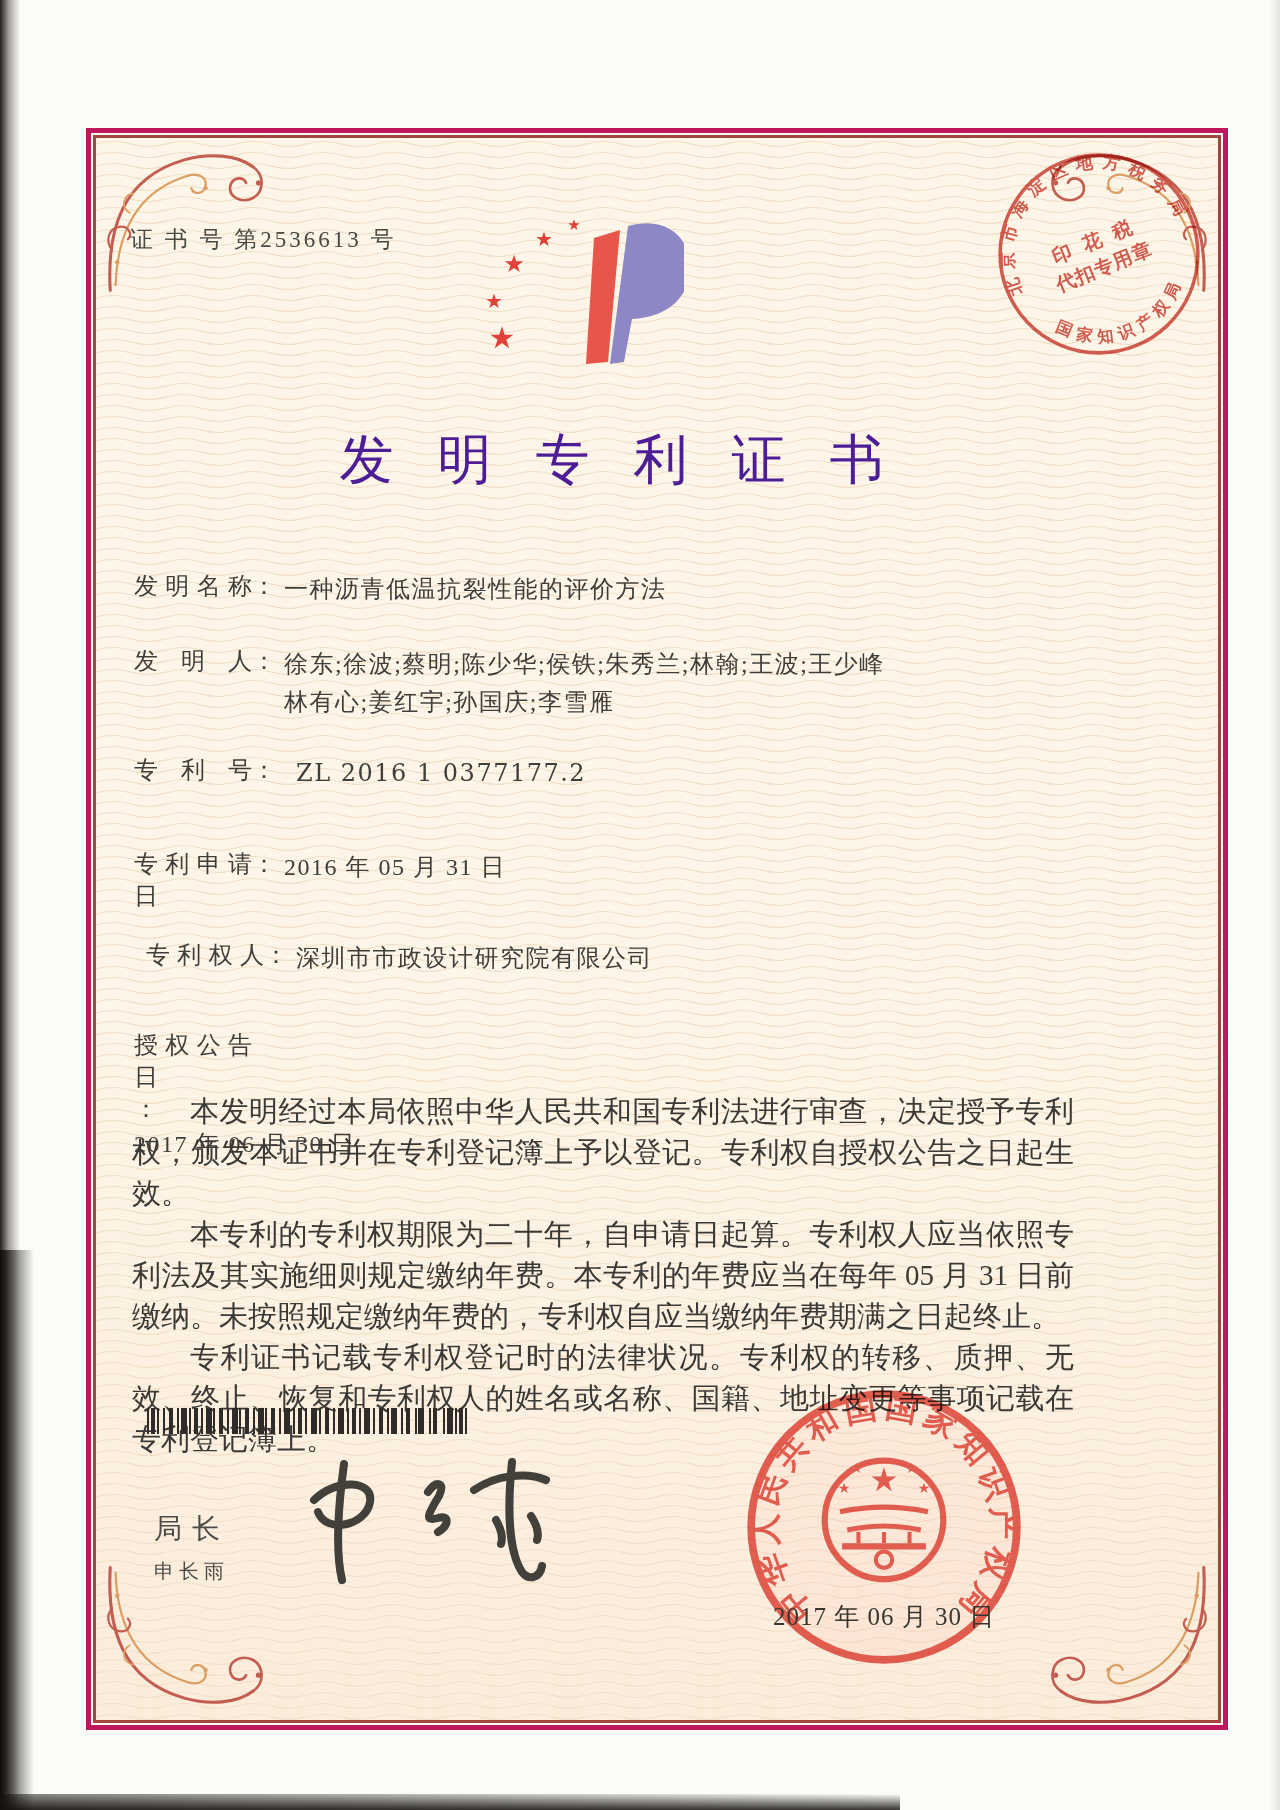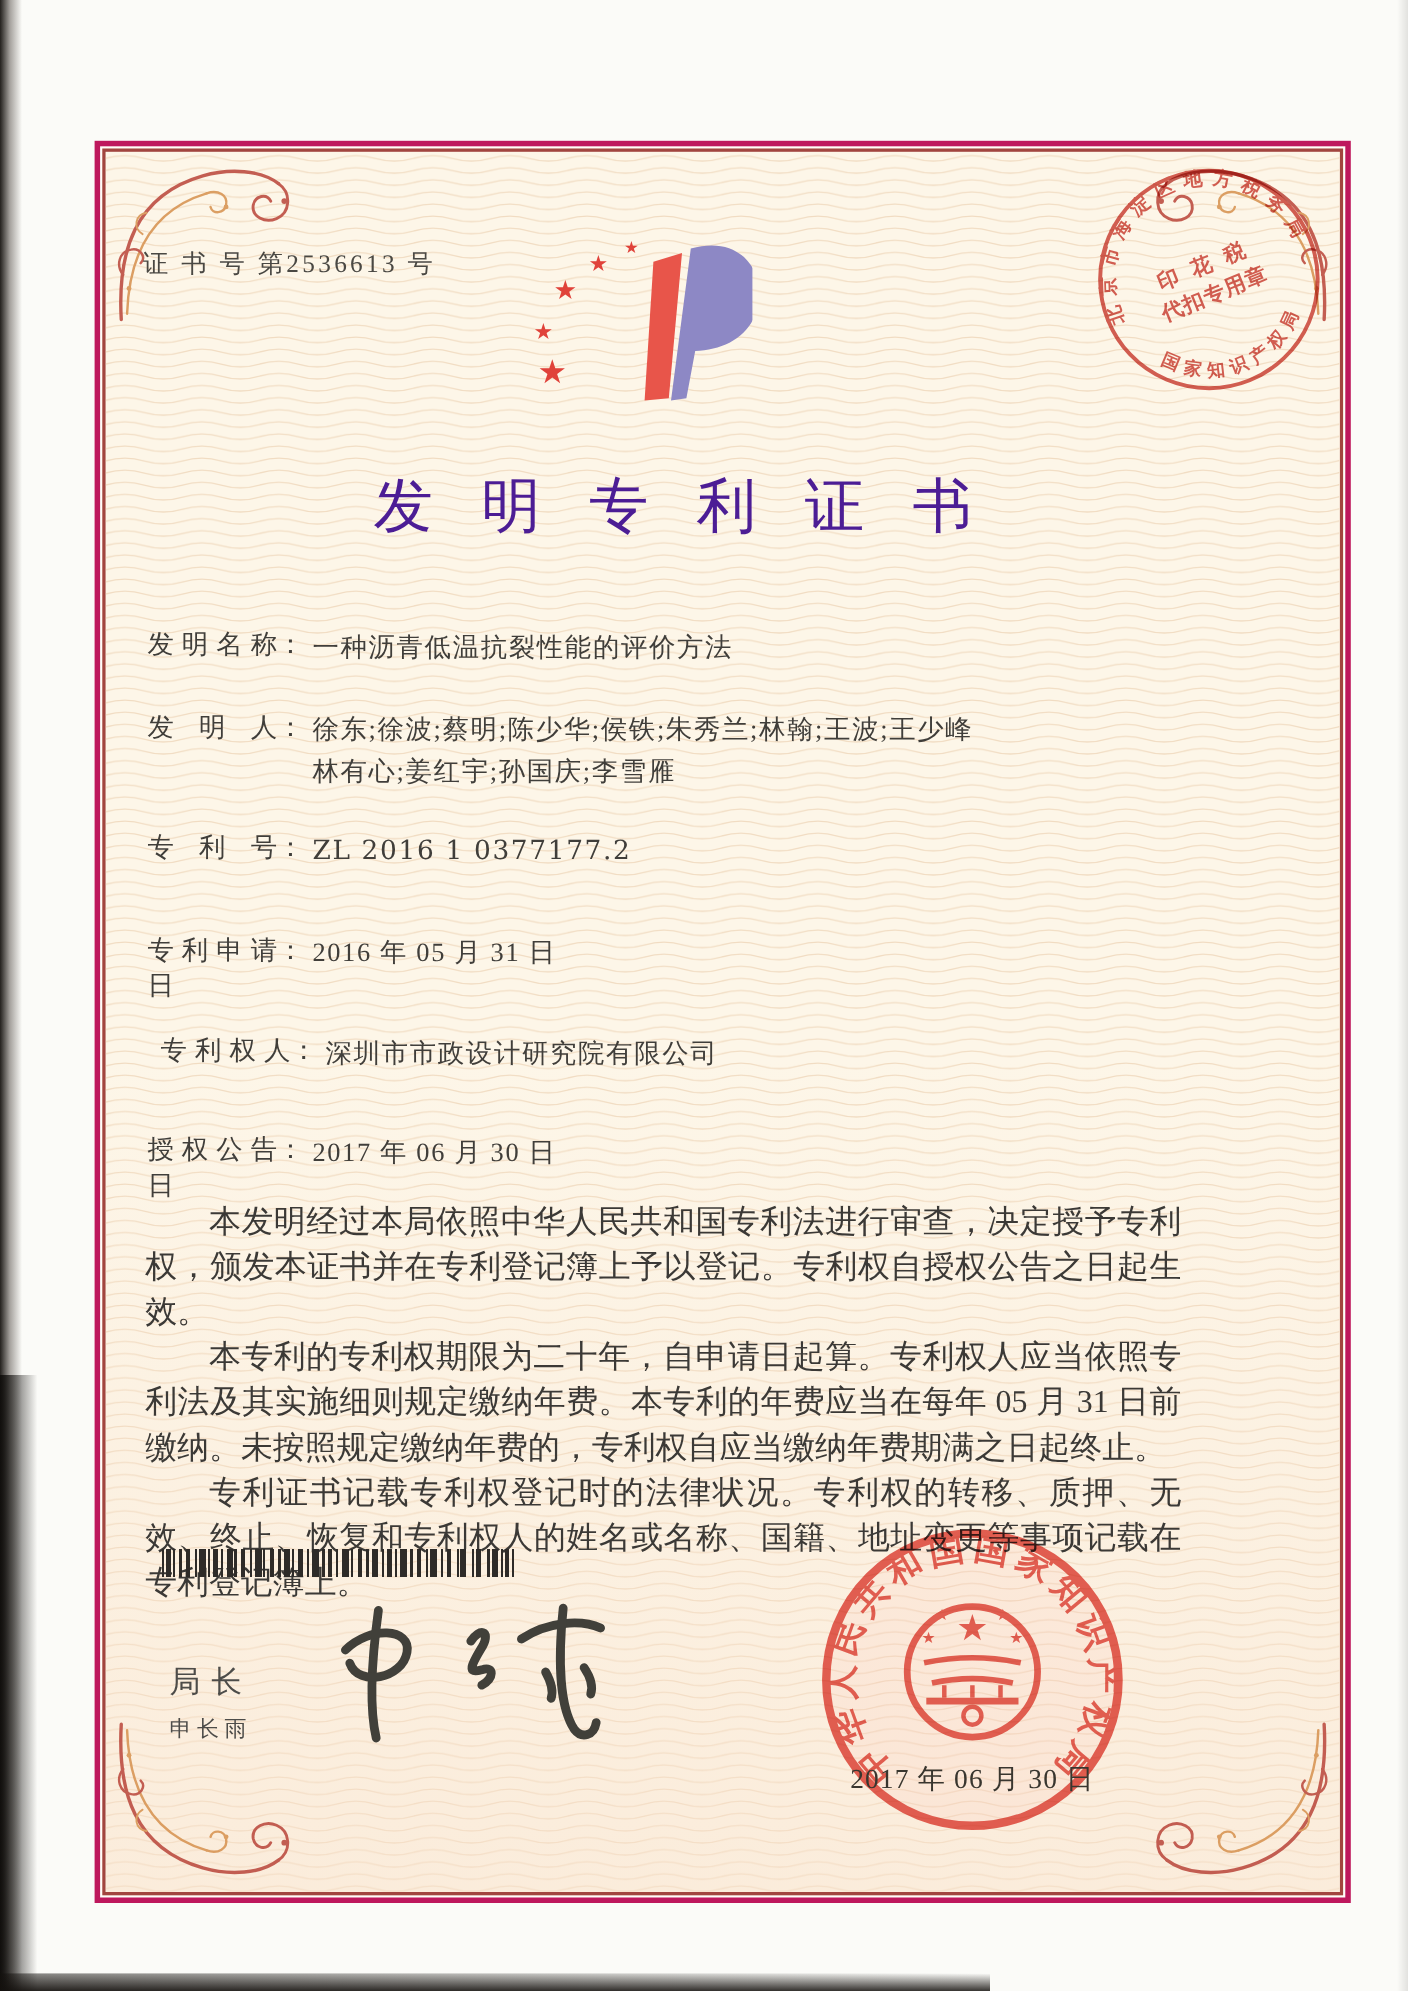--- a/index.html
+++ b/index.html
@@ -43,22 +43,22 @@
 
   .field{left:38px;display:flex;align-items:flex-start;font-size:24px;color:#403e3a;}
   .field .lbl{display:inline-block;width:118px;text-align:justify;text-align-last:justify;flex:none;}
   .field .colon{flex:none;margin-right:8px;}
   .field .val{letter-spacing:1.5px;line-height:38px;}
   .f-name{top:432px;}
   .f-inventors{top:507px;}
   .f-patno{top:616px;}
   .f-filing{top:710px;}
   .f-patentee{top:801px;margin-left:12px;}
-  .f-grant{top:891px;}
-  .num{font-family:"DejaVu Serif","Liberation Serif",serif;letter-spacing:2.5px;}
+  .f-grant{top:891px;flex-direction:column;}
+  .num{font-family:"DejaVu Serif","Liberation Serif",serif;letter-spacing:2.5px;margin-left:12px;}
 
   .paragraphs{left:36px;top:953px;width:942px;font-size:29px;line-height:41px;
     text-align:justify;color:#3b3936;}
   .paragraphs p{margin:0;text-indent:2em;}
 
   .barcode{left:48px;top:1270px;}
   .director-title{left:58px;top:1372px;font-family:"Liberation Sans","DejaVu Sans",sans-serif;
     font-size:28px;letter-spacing:10px;color:#4d4c49;}
   .director-name{left:58px;top:1420px;font-family:Liberation Serif, serif;
     font-size:20px;letter-spacing:5px;color:#4d4c49;}

